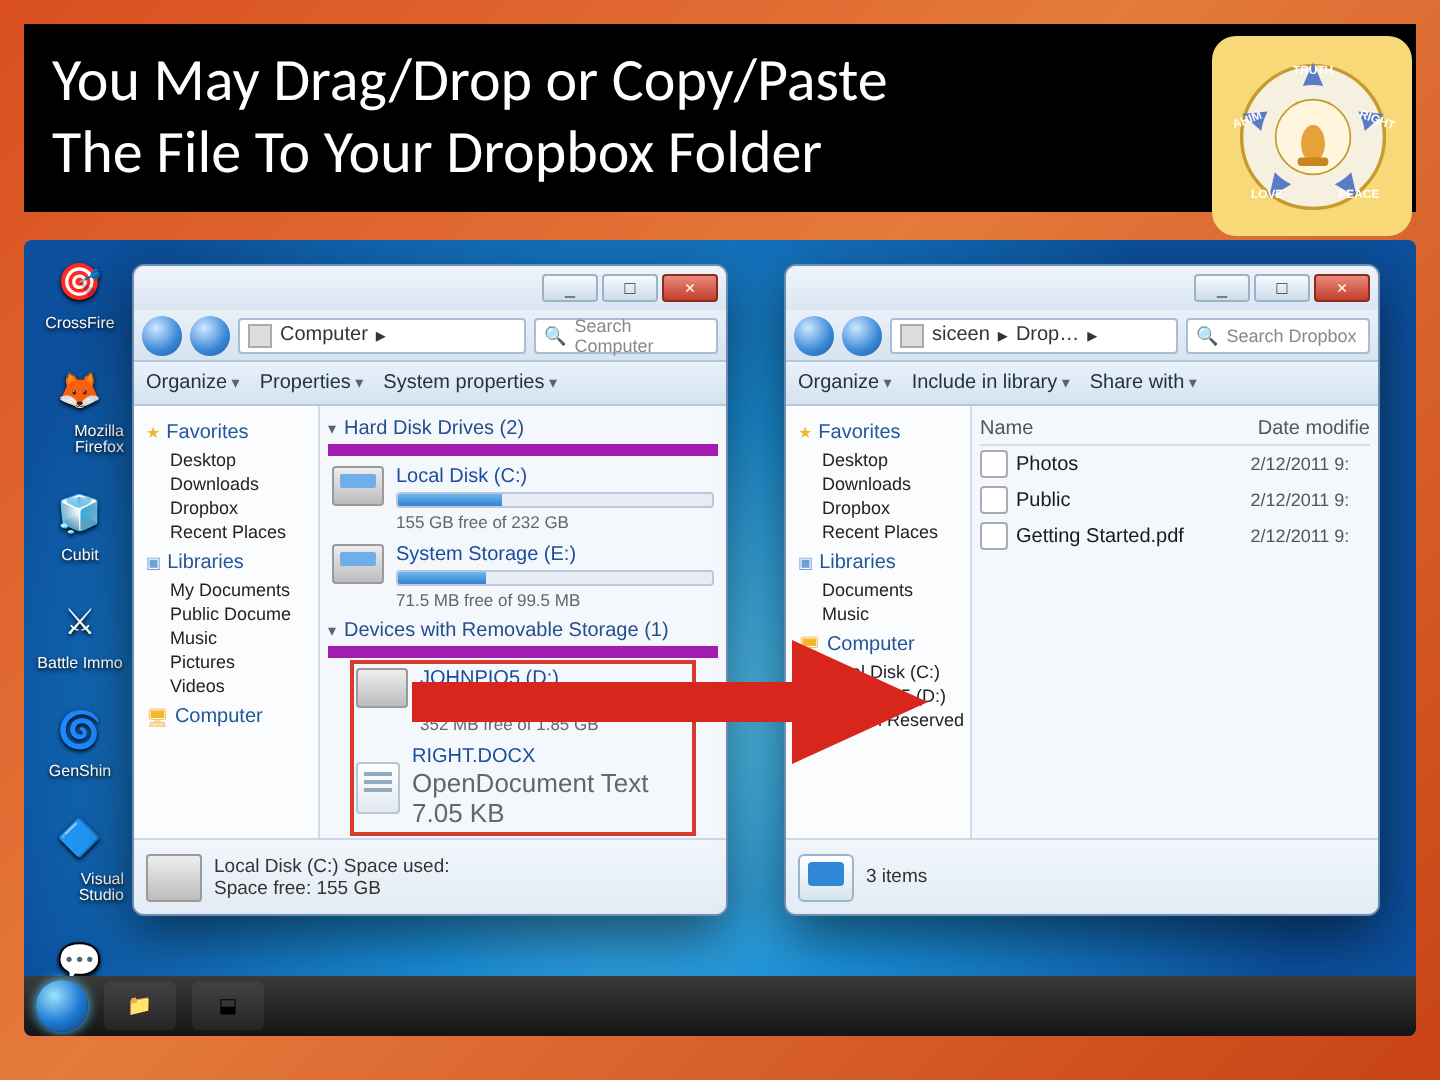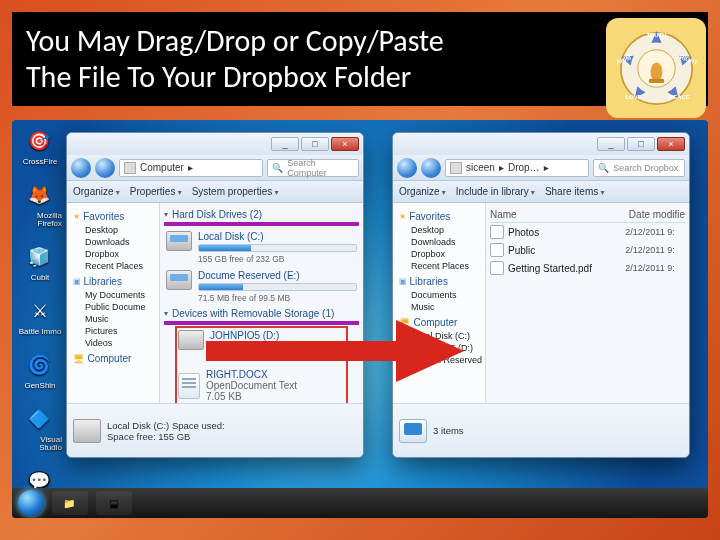--- a/index.html
+++ b/index.html
@@ -32,45 +32,45 @@
 .cmd .ci{cursor:pointer}
 .cmd .ci::after{content:" ▾";color:#567;font-size:8px}
 .body{flex:1;display:flex;min-height:0}
 .navp{width:93px;background:#fafcfe;border-right:1px solid #d0dcea;overflow:hidden;padding:4px 0 4px 4px}
 .grp{font-size:10px;color:#24569b;margin:4px 0 2px 2px;display:flex;align-items:center;gap:3px}
 .grp::before{content:"★";font-size:8px;color:#f4b631}
 .grp.lib::before{content:"▣";color:#6ea0d6}
 .grp.cmp::before{content:"🖥";font-size:9px}
 .nitm{font-size:9px;color:#222;padding:1px 0 1px 14px;white-space:nowrap;overflow:hidden;text-overflow:ellipsis;cursor:pointer}
 .ctnt{flex:1;overflow:auto;padding:4px}
-.secH{font-size:10px;color:#244f8d;border-bottom:4px solid #a21caf;padding:2px 0;margin-bottom:2px;display:flex;align-items:center;gap:4px}
+.secH{font-size:10px;color:#244f8d;border-bottom:6px solid #a21caf;padding:2px 0;margin-bottom:2px;display:flex;align-items:center;gap:4px}
 .secH::before{content:"▾";font-size:8px;color:#567}
 .drv{display:flex;align-items:flex-start;gap:6px;padding:3px 2px;cursor:pointer}
 .drv .dic{width:26px;height:20px;background:linear-gradient(#eee,#bcbcbc);border:1px solid #9a9a9a;border-radius:2px;flex-shrink:0;position:relative}
 .drv .dic.hd::after{content:"";position:absolute;inset:3px 3px 8px 3px;background:#6faee8;border-radius:1px}
 .drv .meta{flex:1;min-width:0}
 .drv .nm{font-size:10px;color:#1b4d9b;white-space:nowrap;overflow:hidden;text-overflow:ellipsis}
 .drv .bar{height:8px;background:#e8edf3;border:1px solid #b9c8da;border-radius:2px;margin:2px 0;overflow:hidden}
 .drv .fill{height:100%;background:linear-gradient(#6fb7f0,#2d82cf)}
 .drv .sub{font-size:8.5px;color:#666}
 .fitm{display:flex;align-items:center;gap:6px;padding:3px 2px;cursor:pointer}
 .fitm .fic{width:22px;height:26px;background:linear-gradient(#fff,#e3e9f0);border:1px solid #b7c5d6;border-radius:2px;flex-shrink:0;position:relative}
 .fitm .fic::after{content:"";position:absolute;left:3px;right:3px;top:4px;height:2px;background:#93a9c2;box-shadow:0 4px 0 #93a9c2,0 8px 0 #93a9c2}
 .fitm .fm .nm{font-size:10px;color:#1b4d9b}
-.fitm .fm .sub{font-size:10px;color:#666}
+.fitm .fm .sub{font-size:13px;color:#666}
 .hiR{outline:2px solid #d63a2a;outline-offset:-1px;margin:2px 12px}
 .dvR .drv,.dvR .fitm{margin:0}
 .colH{display:flex;font-size:10px;color:#555;border-bottom:1px solid #d2ddeb;padding:2px 0}
 .colH .c1{flex:1}
 .colH .c2{width:70px;text-align:right}
 .row{display:flex;align-items:center;padding:2px 0;cursor:pointer}
 .row .ic{width:14px;height:14px;background:#fff;border:1px solid #aab;border-radius:2px;margin-right:4px;flex-shrink:0}
 .row .c1{flex:1;font-size:10px;color:#1a1a1a;white-space:nowrap;overflow:hidden;text-overflow:ellipsis}
 .row .c2{width:70px;text-align:center;font-size:9px;color:#555}
-.stat{height:54px;border-top:1px solid #cbd8e7;background:linear-gradient(#f1f6fb,#e2ebf4);display:flex;align-items:center;gap:6px;padding:0 6px;font-size:9.5px;color:#333}
+.stat{height:38px;border-top:1px solid #cbd8e7;background:linear-gradient(#f1f6fb,#e2ebf4);display:flex;align-items:center;gap:6px;padding:0 6px;font-size:9.5px;color:#333}
 .stat .big{width:28px;height:24px;background:linear-gradient(#eee,#bcbcbc);border:1px solid #9a9a9a;border-radius:2px}
 .stat .db{width:28px;height:24px;background:linear-gradient(#fff,#d8e5ef);border:1px solid #9bb6cc;border-radius:3px;position:relative}
 .stat .db::after{content:"";position:absolute;left:4px;right:4px;top:3px;height:12px;background:#2f87d6;border-radius:2px}
 .arrow{position:absolute;left:194px;top:196px;width:260px;height:70px;z-index:6;pointer-events:none}
 </style>
 </head>
 <body>
 
 <div class="titlebar">
   <h1>
@@ -184,21 +184,21 @@
               <div class="nm">Local Disk (C:)</div>
     <div class="bar">
                 <div class="fill" style="width:33%"></div>
               </div>
     <div class="sub">155 GB free of 232 GB</div>
             </div>
           </div>
           <div class="drv">
     <div class="dic hd"></div>
     <div class="meta">
-              <div class="nm">Docume Reserved (E:)</div>
+              <div class="nm">System Storage (E:)</div>
     <div class="bar">
                 <div class="fill" style="width:28%"></div>
               </div>
     <div class="sub">71.5 MB free of 99.5 MB</div>
             </div>
           </div>
           <div class="secH">Devices with Removable Storage (1)</div>
           <div class="hiR dvR">
             <div class="drv">
     <div class="dic"></div>
@@ -247,21 +247,21 @@
         <span class="seg">▸</span>
       </div>
       <div class="sch">
         <span>🔍</span>
         <span>Search Dropbox</span>
       </div>
     </div>
     <div class="cmd">
       <span class="ci">Organize</span>
       <span class="ci">Include in library</span>
-      <span class="ci">Share items</span>
+      <span class="ci">Share with</span>
     </div>
     <div class="body">
       <div class="navp" id="navR">
           <div class="grp">Favorites</div>
           <div class="nitm">Desktop</div>
           <div class="nitm">Downloads</div>
           <div class="nitm">Dropbox</div>
           <div class="nitm">Recent Places</div>
           <div class="grp lib">Libraries</div>
           <div class="nitm">Documents</div>

